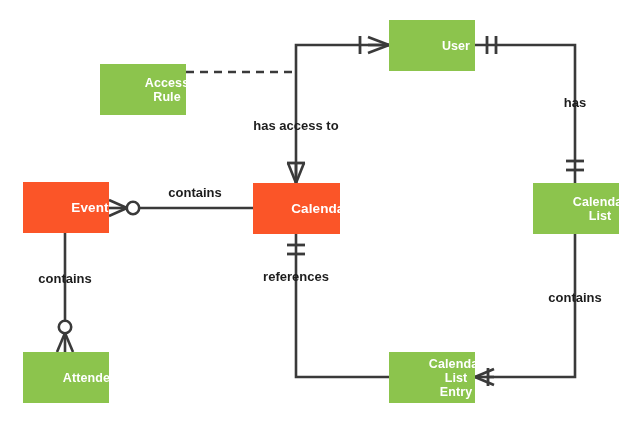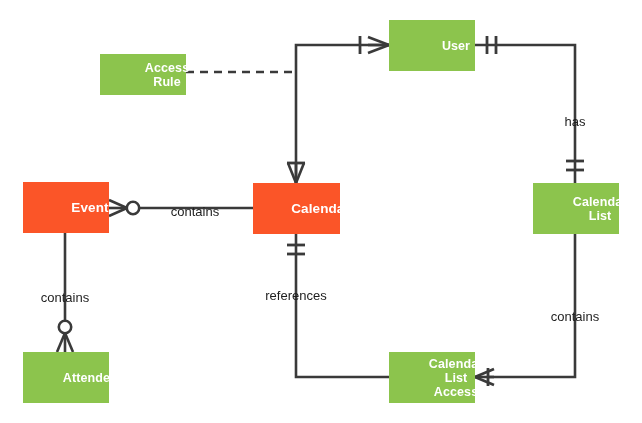--- a/index.html
+++ b/index.html
@@ -26,22 +26,21 @@
     letter-spacing:0.1px;
     padding-left:48px;
   }
   .entity.green{background:#8CC44D;}
   .entity.orange{background:#FB5528;font-size:13.5px;}
   .rel-label{
     position:absolute;
     font-size:13px;
     color:#1d1d1d;
     white-space:nowrap;
-    font-weight:normal;
-    margin-top:19px;
+    font-weight:bold;
   }
   .edge-layer{position:absolute;left:0;top:0;pointer-events:none;}
 </style>
 </head>
 <body>
 
 <div id="canvas">
 
   <svg class="edge-layer" width="642" height="423" viewBox="0 0 642 423">
     <g stroke="#3a3a3a" stroke-width="2.6" fill="none" stroke-linecap="butt">
@@ -100,21 +99,21 @@
       <path d="M 488 368 L 488 386" stroke-width="2.8"></path>
 
       <path d="M 296 234 L 296 377 L 389 377"></path>
 
       <path d="M 287 245 L 305 245" stroke-width="2.8"></path>
       <path d="M 287 254 L 305 254" stroke-width="2.8"></path>
 
     </g>
   </svg>
 
-  <div class="entity green" style="left:100px;top:54px;width:86px;height:41px;">
+  <div class="entity green" style="left:100px;top:64px;width:86px;height:51px;">
     <span>Access Rule</span>
   </div>
 
   <div class="entity green" style="left:389px;top:20px;width:86px;height:51px;">
     <span>User</span>
   </div>
 
   <div class="entity orange" style="left:253px;top:183px;width:87px;height:51px;">
     <span>Calendar</span>
   </div>
@@ -126,23 +125,24 @@
   <div class="entity green" style="left:533px;top:183px;width:86px;height:51px;">
     <span>Calendar List</span>
   </div>
 
   <div class="entity green" style="left:23px;top:352px;width:86px;height:51px;justify-content:center;">
     <span>Attendee</span>
   </div>
 
   <div class="entity green" style="left:389px;top:352px;width:86px;height:51px;flex-direction:column;">
     <span>Calendar List</span>
-    <span>Access</span>
+    <span>Entry</span>
   </div>
 
+  <div class="rel-label" style="left:296px;top:125px;transform:translate(-50%,-50%);">has access to</div>
 
   <div class="rel-label" style="left:195px;top:192px;transform:translate(-50%,-50%);">contains</div>
 
   <div class="rel-label" style="left:65px;top:278px;transform:translate(-50%,-50%);">contains</div>
 
   <div class="rel-label" style="left:575px;top:102px;transform:translate(-50%,-50%);">has</div>
 
   <div class="rel-label" style="left:575px;top:297px;transform:translate(-50%,-50%);">contains</div>
 
   <div class="rel-label" style="left:296px;top:276px;transform:translate(-50%,-50%);">references</div>

